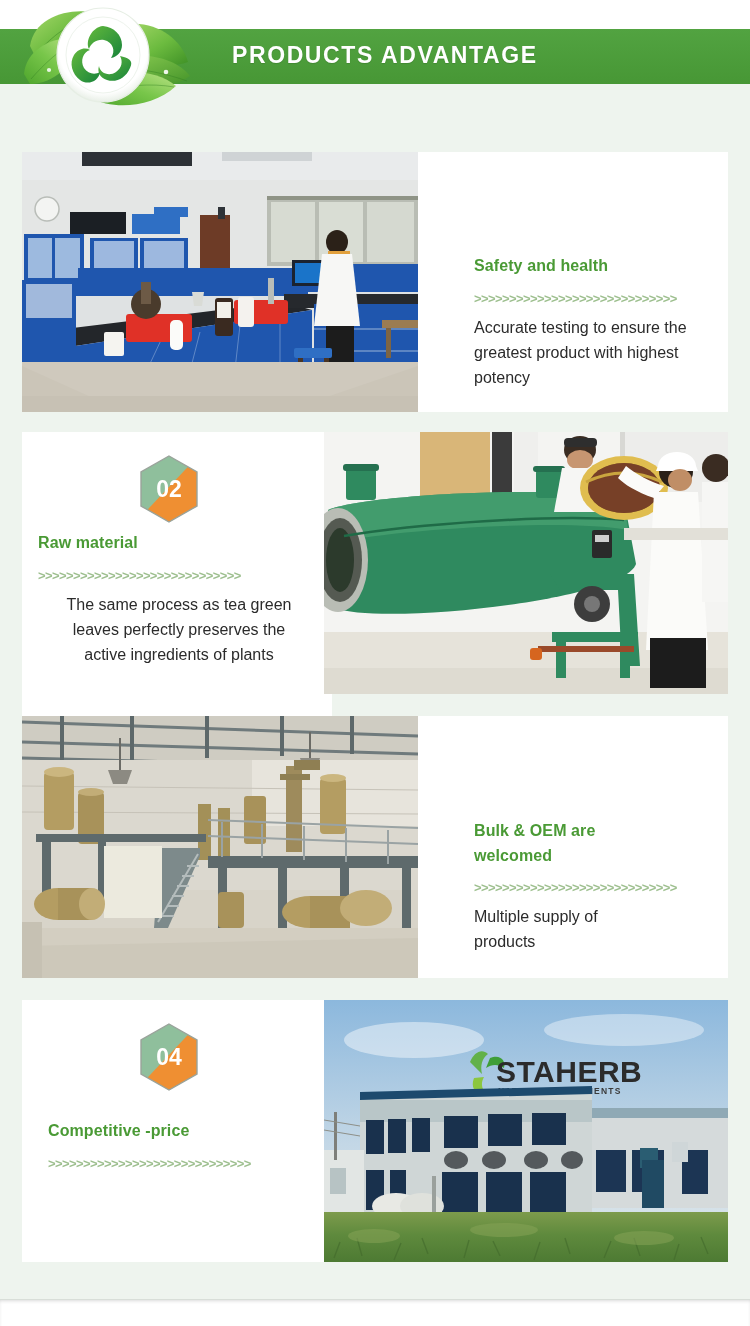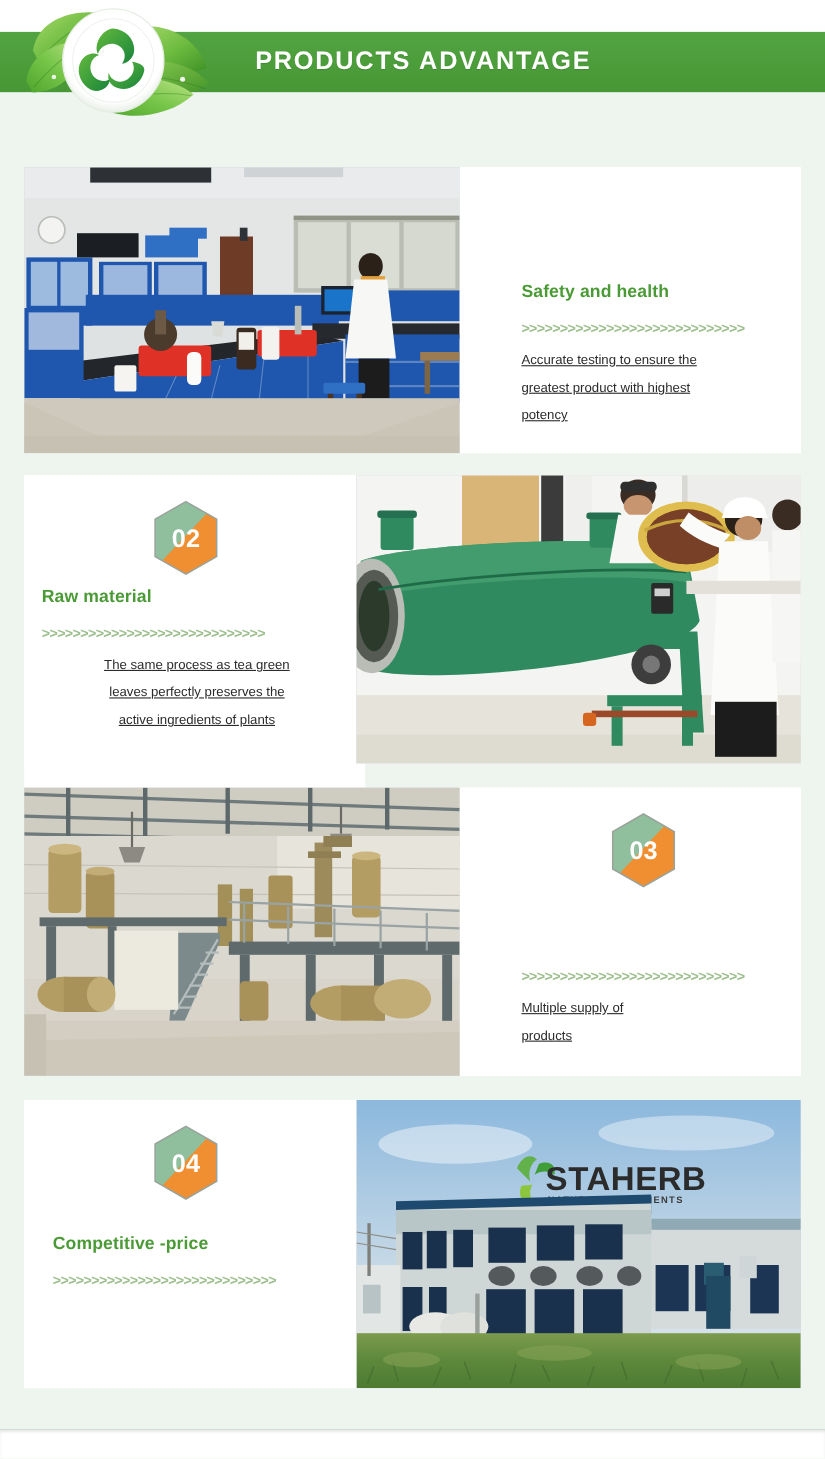--- a/index.html
+++ b/index.html
@@ -115,25 +115,24 @@
     position: absolute;
     font-size: 13px;
     font-weight: bold;
     color: #9dbf8e;
     letter-spacing: -0.6px;
     white-space: nowrap;
     font-family: "Liberation Sans", sans-serif;
   }
   .ct-body {
     position: absolute;
-    font-size: 12px;
+    font-size: 16px;
     color: #2b2b2b;
     line-height: 25px;
     white-space: pre-line;
-    text-decoration: underline;
   }
 </style>
 </head>
 <body>
 
 <div class="page">
 
   <div class="header">
     <div class="header-top-white"></div>
     <div class="header-bar"></div>
@@ -475,35 +474,22 @@
         <ellipse cx="344" cy="192" rx="26" ry="18" fill="#c2ad77"></ellipse>
         <rect x="196" y="176" width="26" height="36" rx="4" fill="#a8925a"></rect>
 
         <rect x="0" y="212" width="396" height="50" fill="#d3cec1"></rect>
         <path d="M0 230 L396 222 L396 262 L0 262 Z" fill="#cdc8ba"></path>
         <rect x="0" y="206" width="20" height="56" fill="#c6c1b3"></rect>
       </svg>
     </div>
 
     <div class="card-text" style="left:396px; top:0px; width:310px; height:262px; background:#ffffff;">
-      <div class="hexbadge" style="left:136px; top:22px;">
-        <svg width="62" height="70" viewBox="0 0 62 70">
-          <defs>
-              <clipPath id="hx3">
-                <polygon points="31,2 59,18 59,52 31,68 3,52 3,18"></polygon>
-              </clipPath>
-            </defs>
-          <polygon points="31,2 59,18 59,52 31,68 3,52 3,18" fill="#8fbf9c"></polygon>
-          <g clip-path="url(#hx3)">
-              <polygon points="62,0 62,70 -4,70" fill="#ef8f32"></polygon>
-            </g>
-          <polygon points="31,2 59,18 59,52 31,68 3,52 3,18" fill="none" stroke="#9aa39b" stroke-width="1.4"></polygon>
-          <text x="31" y="43" text-anchor="middle" font-family="Liberation Sans, sans-serif" font-size="23" font-weight="bold" fill="#ffffff">03</text>
-        </svg>
-      </div>
+      <div class="ct-title" style="left:56px; top:102px; width:250px;">Bulk &amp; OEM are
+welcomed</div>
       <div class="ct-arrows" style="left:56px; top:164px;">&gt;&gt;&gt;&gt;&gt;&gt;&gt;&gt;&gt;&gt;&gt;&gt;&gt;&gt;&gt;&gt;&gt;&gt;&gt;&gt;&gt;&gt;&gt;&gt;&gt;&gt;&gt;&gt;&gt;</div>
       <div class="ct-body" style="left:56px; top:188px; width:252px;">Multiple supply of
 products</div>
     </div>
   </div>
 
   <div class="card" style="left:22px; top:1000px; width:706px; height:262px;">
     <div class="card-text" style="left:0px; top:0px; width:310px; height:262px; background:#ffffff;">
       <div class="hexbadge" style="left:116px; top:22px;">
         <svg width="62" height="70" viewBox="0 0 62 70">

